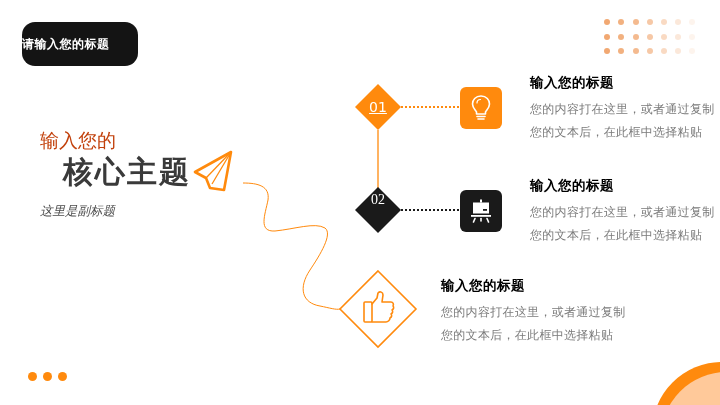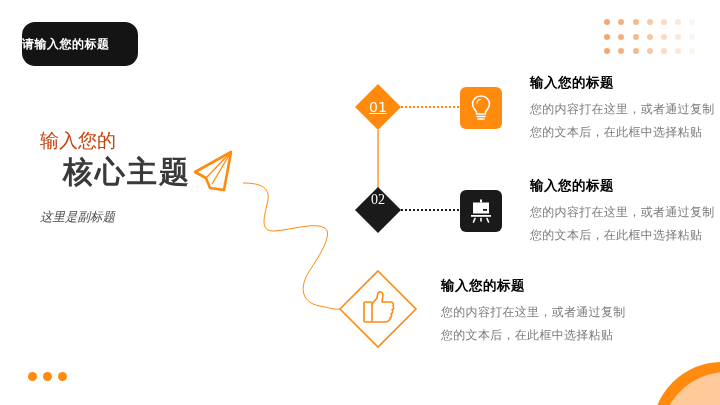--- a/index.html
+++ b/index.html
@@ -13,21 +13,21 @@
     color: #ffffff; font-size: 12px; font-weight: bold;
     display: flex; align-items: center; 
     letter-spacing: 0.5px;
   }
 
   .dots-grid { left: 600px; top: 15px; width: 110px; height: 45px; }
   .dot-g { position: absolute; width: 6px; height: 6px; border-radius: 50%; background: #f0a36a; }
 
   .pre-title { left: 40px; top: 128px; font-size: 19px; color: #c2410c; }
   .main-title { left: 40px; top: 152px; font-size: 30px; font-weight: bold; color: #3a3a3a; letter-spacing: 2px; margin-left: 23px; }
-  .subtitle { left: 40px; top: 203px; font-size: 12.5px; color: #4a4a4a; font-style: italic; margin-top: 6px; }
+  .subtitle { left: 40px; top: 203px; font-size: 12.5px; color: #4a4a4a; font-style: italic; }
 
   .svg-layer { left: 0; top: 0; width: 720px; height: 405px; }
 
   .dnum { font-size: 14px; color: #ffffff; display: flex; align-items: center; justify-content: center; width: 46px; height: 46px; }
 
   .icon-box { width: 42px; height: 42px; border-radius: 6px; display: flex; align-items: center; justify-content: center; }
   .icon-box.orange { left: 460px; top: 87px; background: #ff8a0d; }
   .icon-box.black { left: 460px; top: 190px; background: #1a1a1a; }
 
   .block-title { font-size: 13.5px; font-weight: bold; color: #000000; letter-spacing: 0.5px; }

